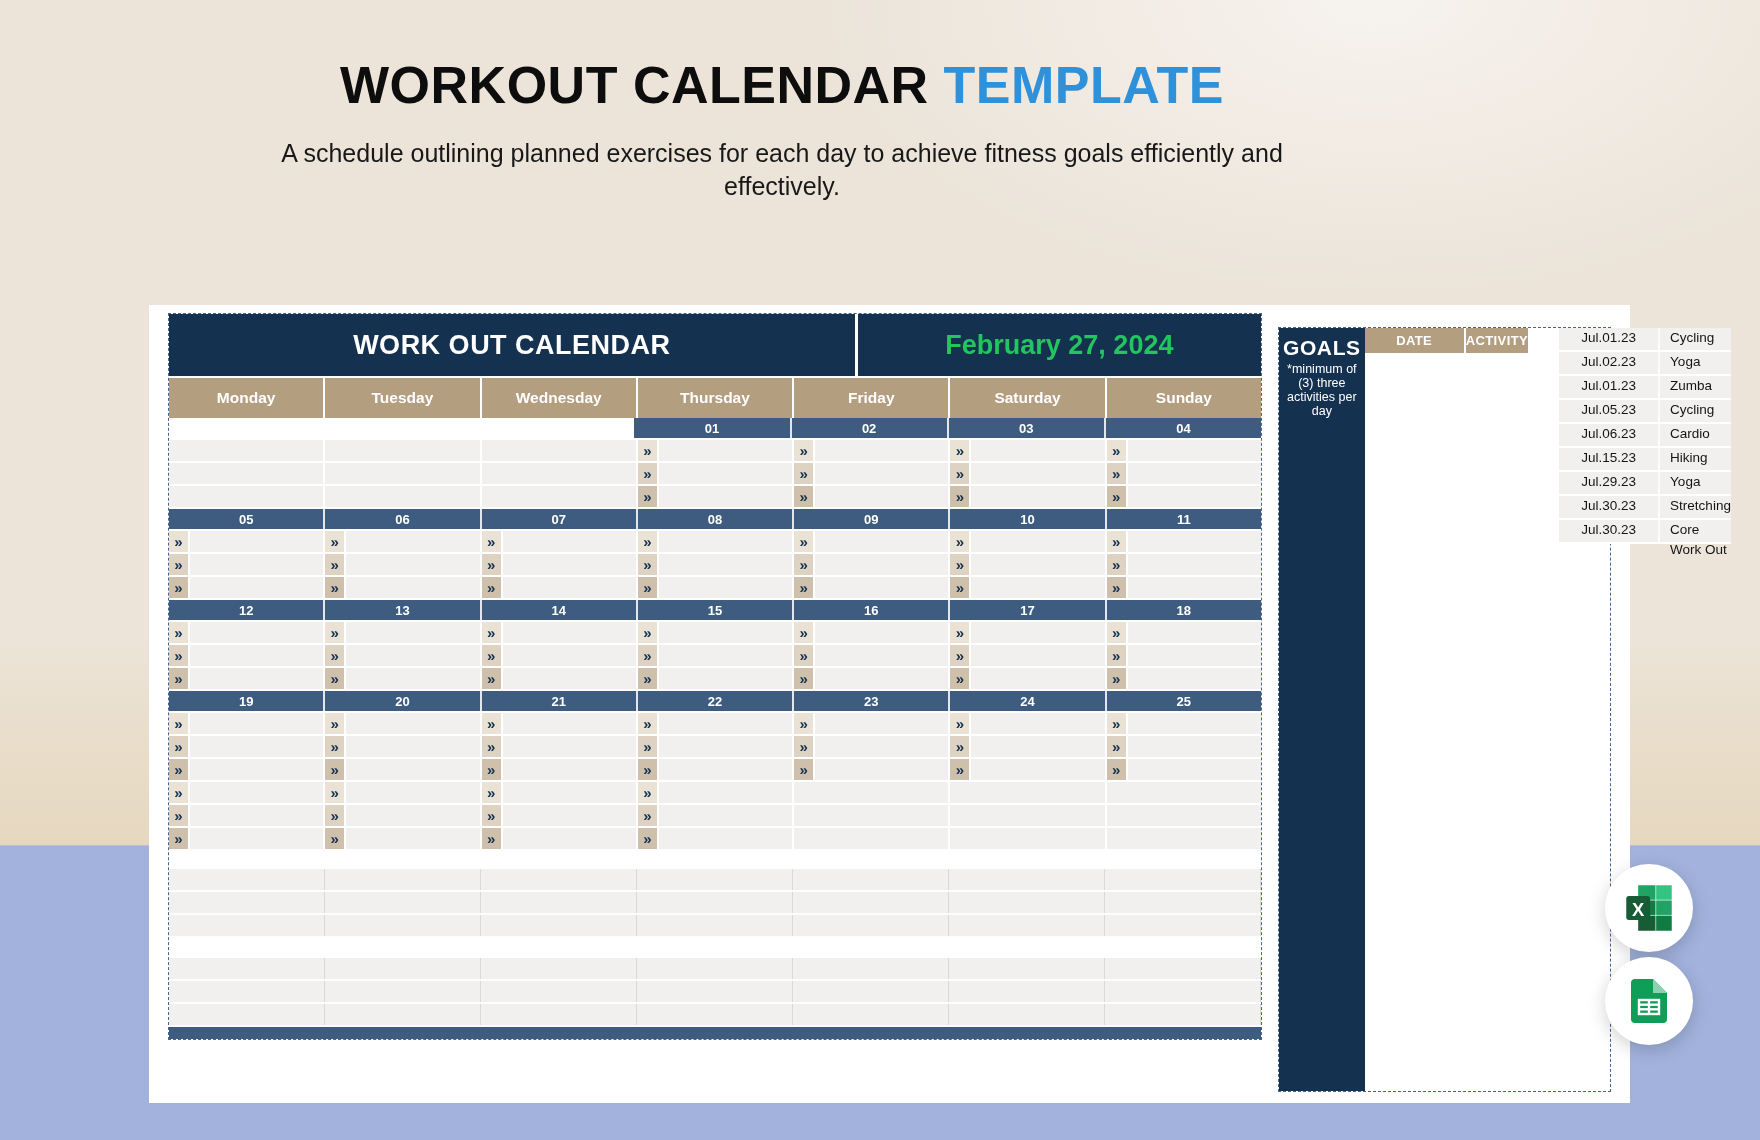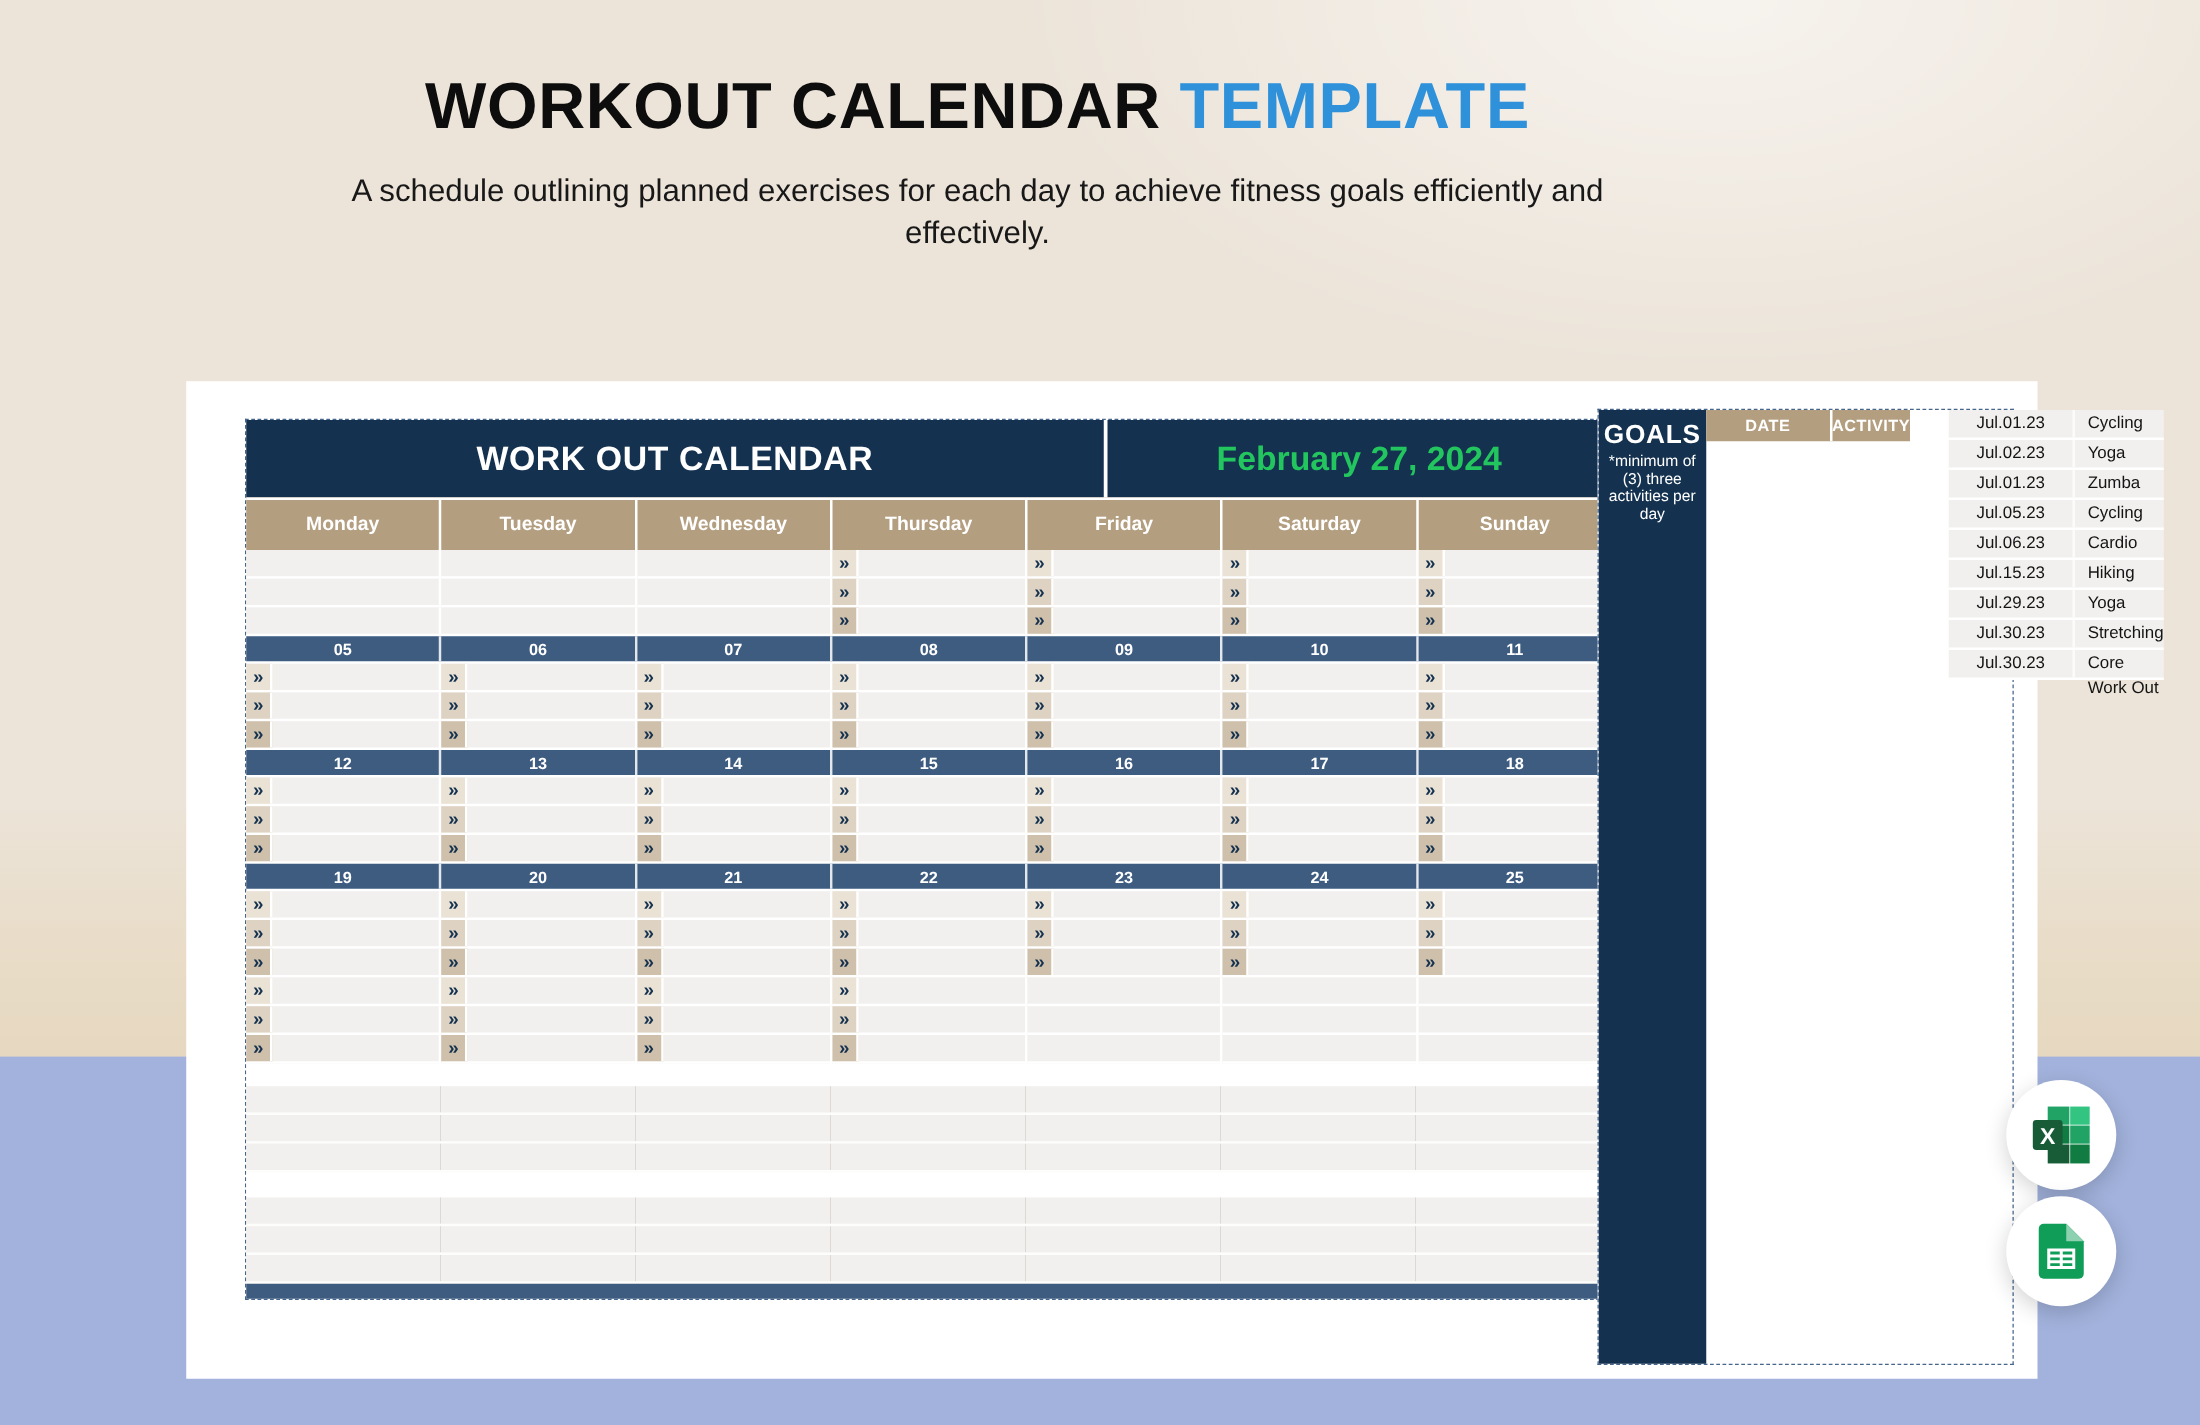--- a/index.html
+++ b/index.html
@@ -8,21 +8,21 @@
     background:
       radial-gradient(ellipse 900px 480px at 78% 0%, rgba(255,255,255,.55), rgba(255,255,255,0) 62%),
       linear-gradient(180deg,#ece4d9 0%,#ece4d9 56%,#e9ddc9 66%,#e6d8c0 74.1%,#a2b2dc 74.2%,#a2b2dc 100%);}
   
   .header{position:absolute;top:58px;left:0;width:1564px;text-align:center;}
   .title{margin:0;font-size:52px;font-weight:800;letter-spacing:0.5px;color:#0d0d0d;line-height:1.05;}
   .title .blue{color:#2e91da;}
   .subtitle{margin:24px auto 0;max-width:1120px;font-size:25px;line-height:1.32;color:#181818;}
   
   .card{position:absolute;left:149px;top:305px;width:1481px;height:798px;background:#fff;}
-  .cal-wrap{position:absolute;left:19px;top:30px;width:1092px;border:1px dashed #46658c;background:#fff;margin-left:28px;}
+  .cal-wrap{position:absolute;left:19px;top:8px;width:1092px;border:1px dashed #46658c;background:#fff;}
   .cal-header{display:flex;height:62px;background:#14314f;}
   .cal-header .ch-left{flex:0 0 62.8%;display:flex;align-items:center;justify-content:center;
     color:#fff;font-size:27px;font-weight:800;letter-spacing:.5px;border-right:3px solid #fff;}
   .cal-header .ch-right{flex:1;display:flex;align-items:center;justify-content:center;
     color:#22c55e;font-size:27px;font-weight:800;}
   .day-row{display:flex;height:40px;background:#b49e80;border-top:2px solid #fff;}
   .day-cell{flex:1;display:flex;align-items:center;justify-content:center;color:#fff;
     font-weight:bold;font-size:15.5px;border-right:2px solid #fff;}
   .day-cell:last-child{border-right:none;}
   .date-row{display:flex;height:20px;margin-bottom:2px;}
@@ -86,20 +86,29 @@
           <div class="day-cell">Monday</div>
           <div class="day-cell">Tuesday</div>
           <div class="day-cell">Wednesday</div>
           <div class="day-cell">Thursday</div>
           <div class="day-cell">Friday</div>
           <div class="day-cell">Saturday</div>
           <div class="day-cell">Sunday</div>
         </div>
       <div>
           <div class="week">
+            <div class="date-row">
+              <div class="date-cell blank"></div>
+              <div class="date-cell blank"></div>
+              <div class="date-cell blank"></div>
+              <div class="date-cell filled">01</div>
+              <div class="date-cell filled">02</div>
+              <div class="date-cell filled">03</div>
+              <div class="date-cell filled">04</div>
+            </div>
             <div class="act-row">
               <div class="act-cell"></div>
               <div class="act-cell"></div>
               <div class="act-cell"></div>
               <div class="act-cell">
                 <div class="chip s0">»</div>
               </div>
               <div class="act-cell">
                 <div class="chip s0">»</div>
               </div>

